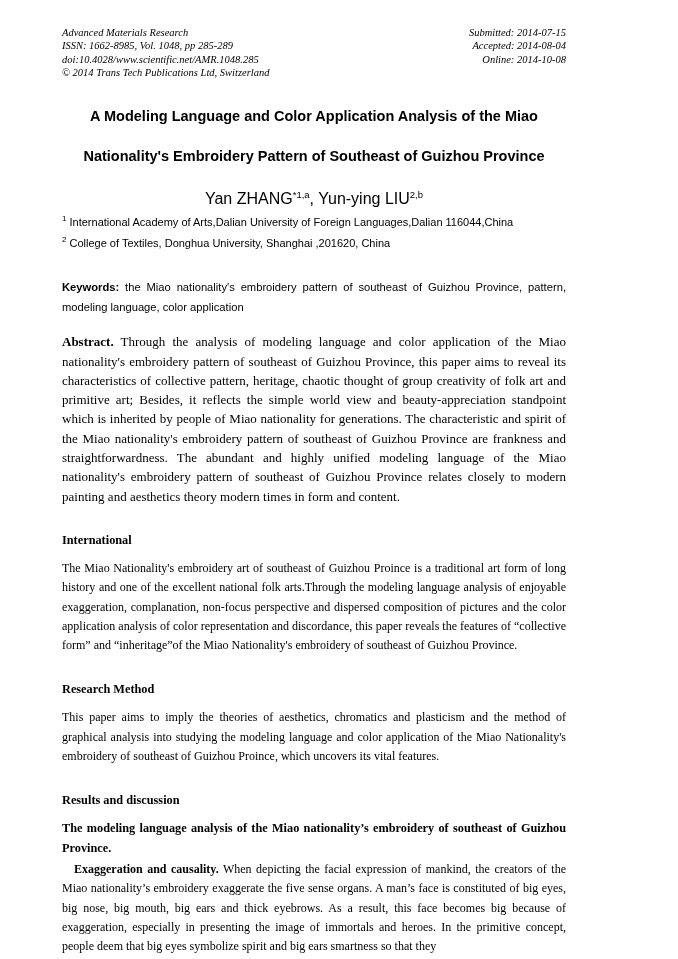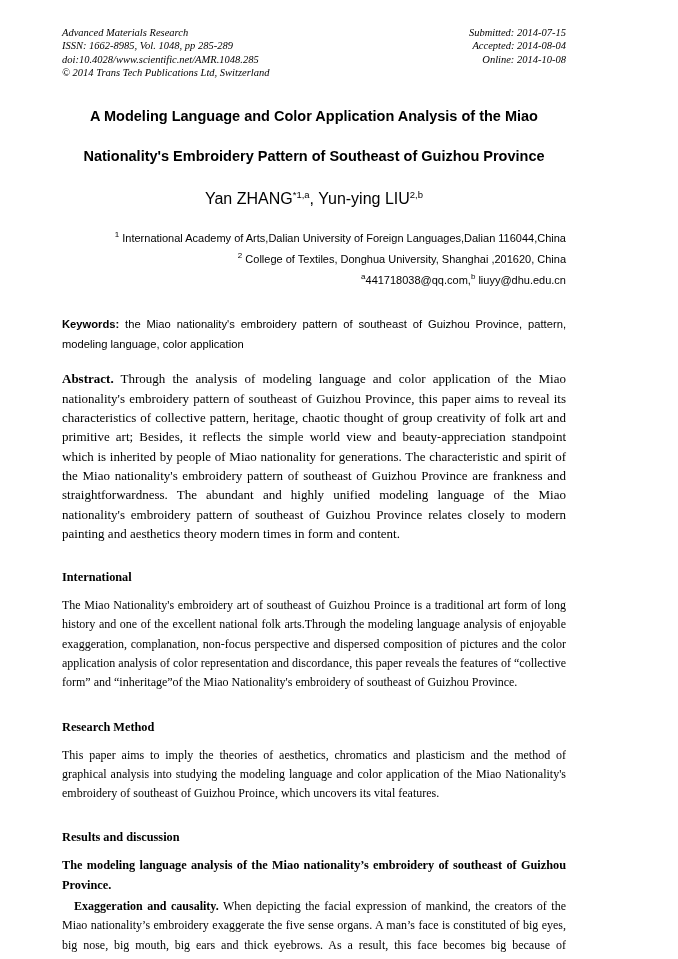--- a/index.html
+++ b/index.html
@@ -49,27 +49,27 @@
     margin: 4px 10px;
   }
   .title-line-1 { margin-bottom: 19px; }
 
   
   .authors {
     font-family: "Liberation Sans", sans-serif;
     text-align: center;
     font-size: 16px;
     margin-top: 22px;
-    margin-bottom: 18px;
+    margin-bottom: 2px;
   }
   .authors sup { font-size: 9.5px; }
 
   .affiliations {
     font-family: "Liberation Sans", sans-serif;
-    text-align: right;
+    text-align: left;
     font-size: 11px;
     line-height: 17.5px;
   }
   .affiliations sup { font-size: 8px; }
   .affiliations div { white-space: nowrap; }
 
   
   .keywords {
     margin-top: 25px;
     font-family: "Liberation Sans", sans-serif;
@@ -137,21 +137,20 @@
     <div>Nationality's Embroidery Pattern of Southeast of Guizhou Province</div>
   </div>
 
   <div class="authors">
     <span>Yan ZHANG</span><sup>*1,a</sup><span>, </span><span>Yun-ying LIU</span><sup>2,b</sup>
   </div>
 
   <div class="affiliations">
     <div><sup>1</sup><span> International Academy of Arts,Dalian University of Foreign Languages,Dalian 116044,China</span></div>
     <div><sup>2</sup><span> College of Textiles, Donghua University, Shanghai ,201620, China</span></div>
-    <div><sup>a</sup><span>441718038@qq.com,</span><sup>b</sup><span> liuyy@dhu.edu.cn</span></div>
   </div>
 
   <div class="keywords">
     <b>Keywords:</b><span> the Miao nationality's embroidery pattern of southeast of Guizhou Province, pattern, modeling language, color application</span>
   </div>
 
   <div class="abstract">
     <span class="lead">Abstract.</span><span> Through the analysis of modeling language and color application of the Miao nationality's embroidery pattern of southeast of Guizhou Province, this paper aims to reveal its characteristics of collective pattern, heritage, chaotic thought of group creativity of folk art and primitive art; Besides, it reflects the simple world view and beauty-appreciation standpoint which is inherited by people of Miao nationality for generations. The characteristic and spirit of the Miao nationality's embroidery pattern of southeast of Guizhou Province are frankness and straightforwardness. The abundant and highly unified modeling language of the Miao nationality's embroidery pattern of southeast of Guizhou Province relates closely to modern painting and aesthetics theory modern times in form and content.</span>
   </div>
 

